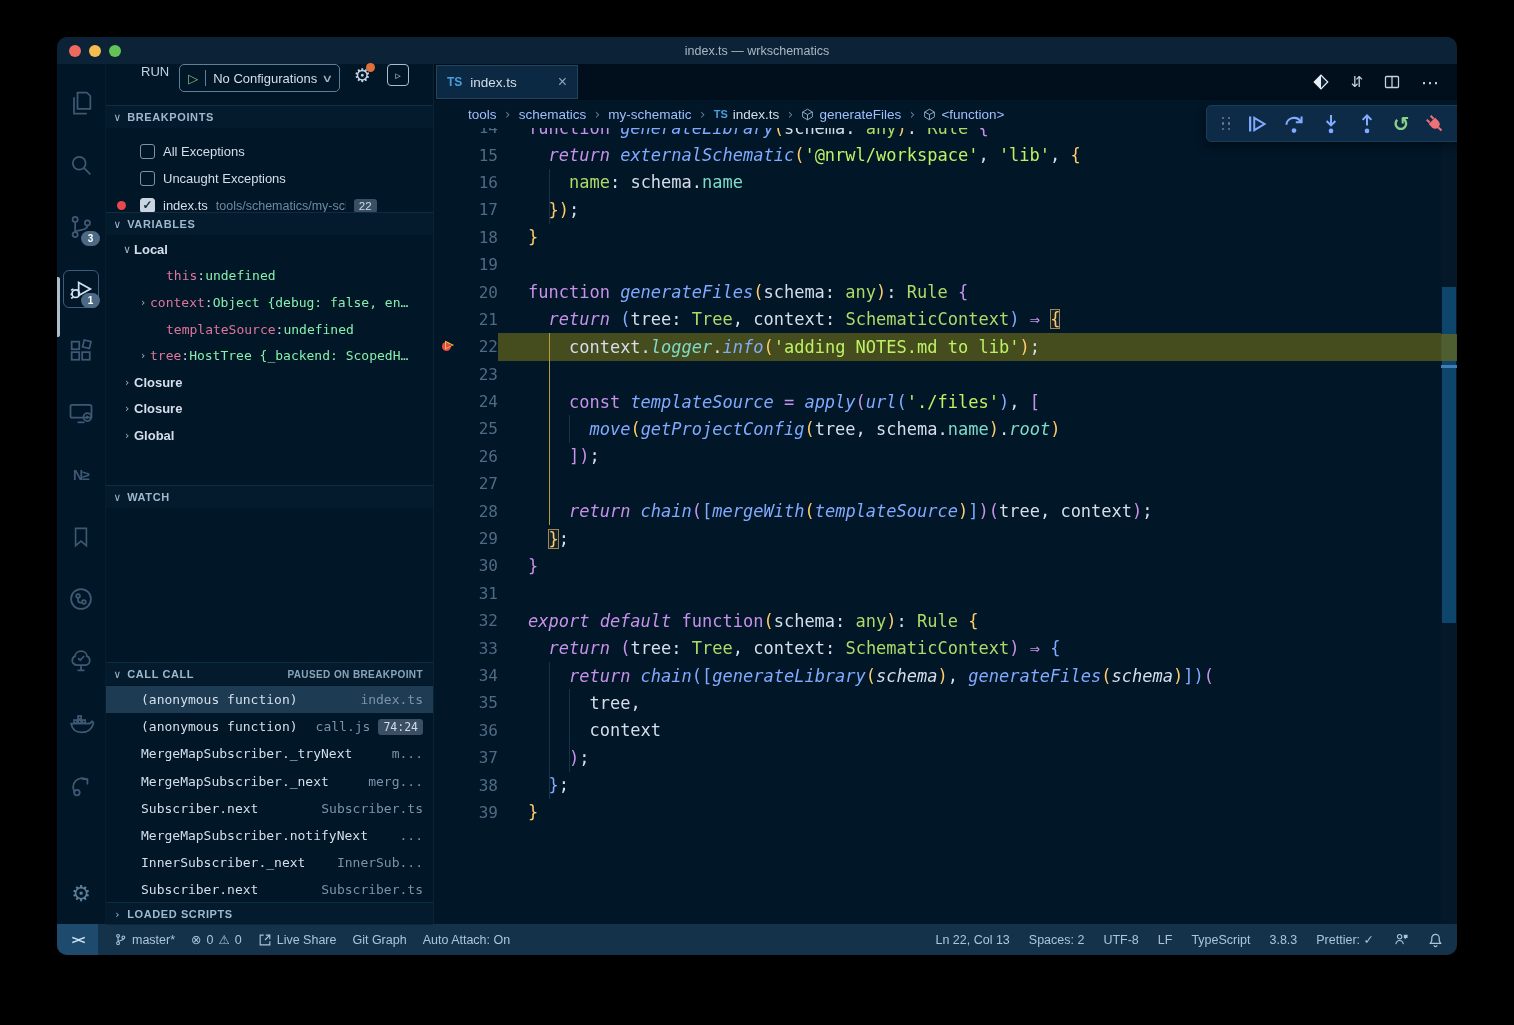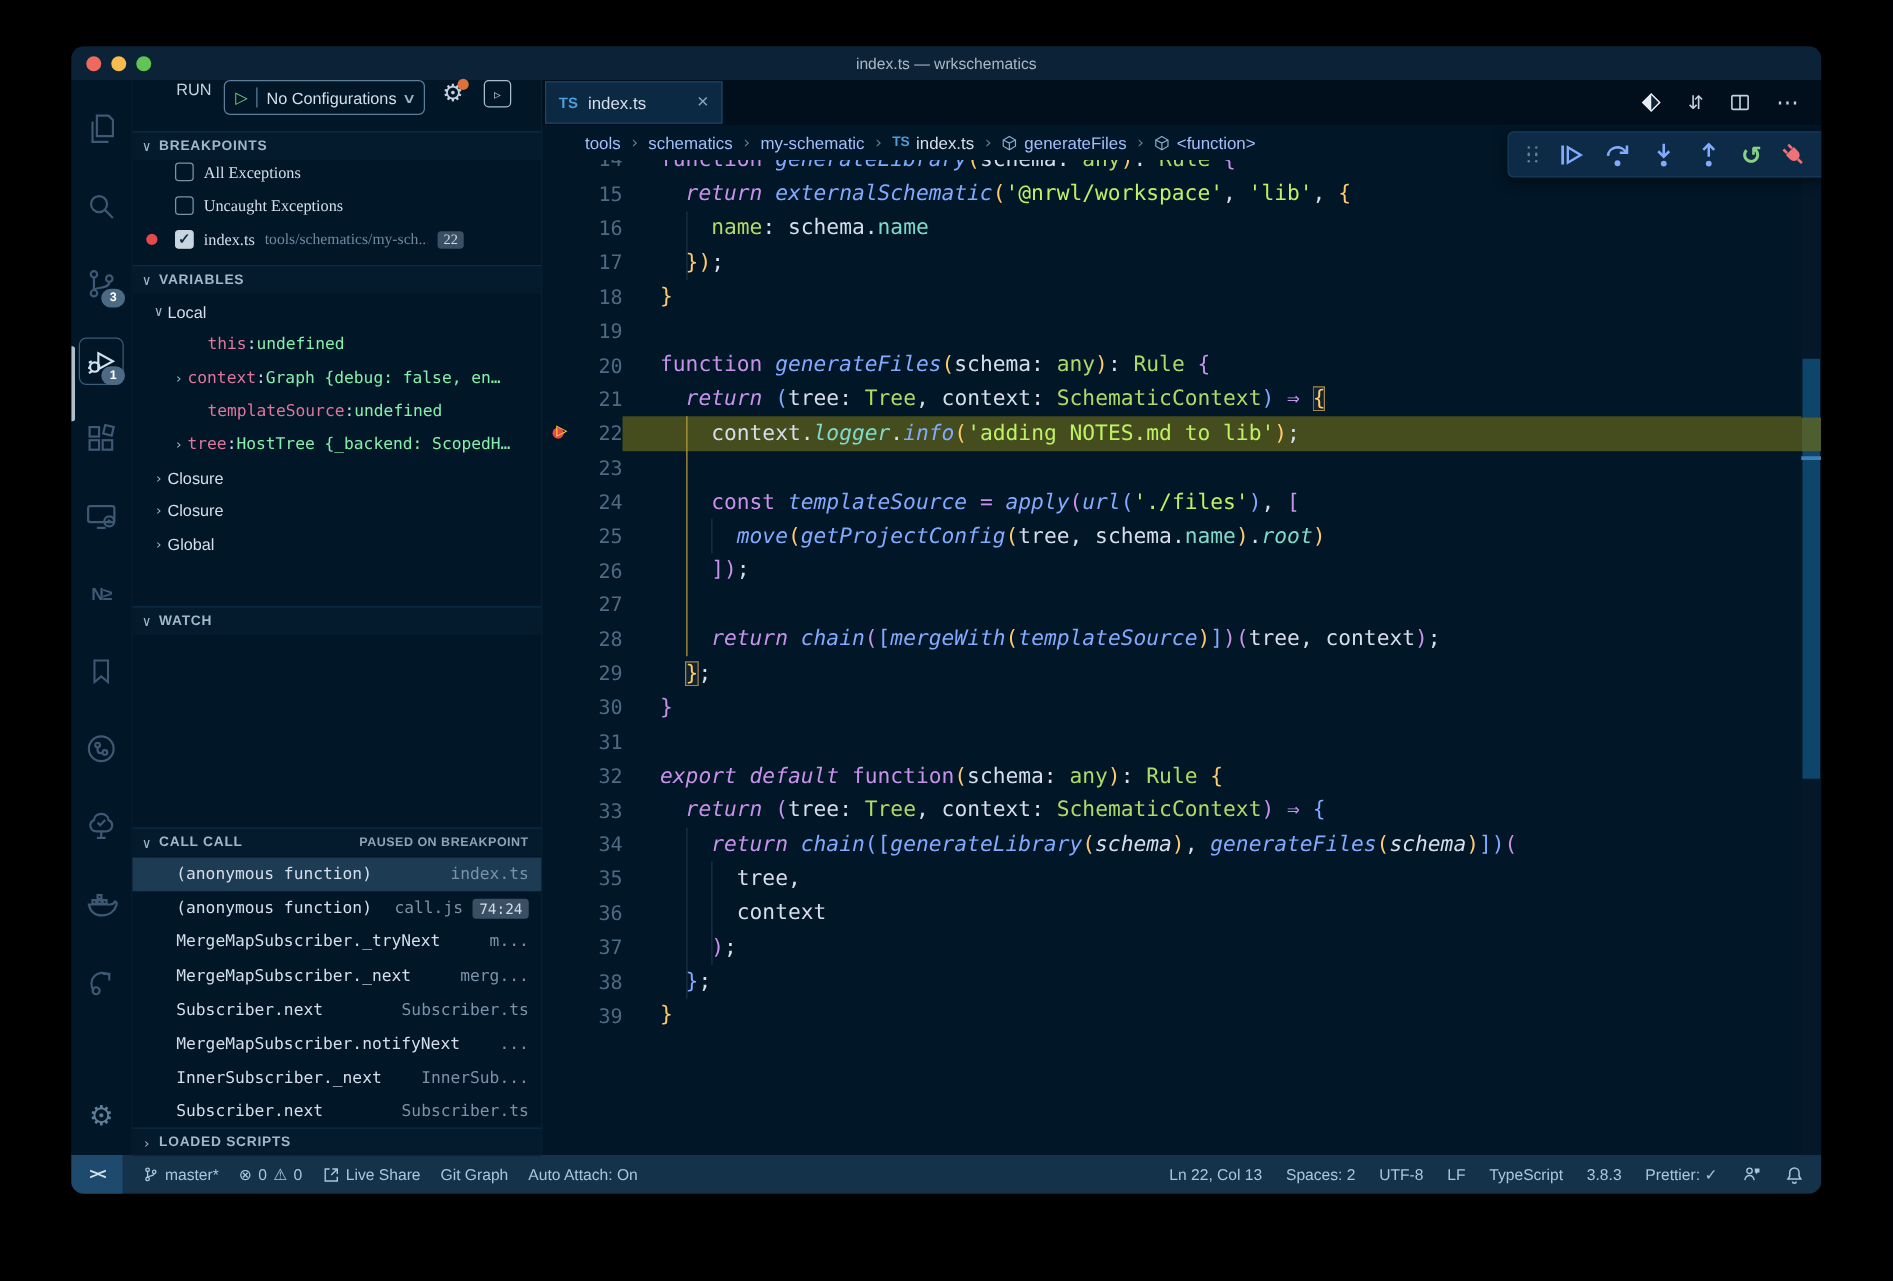--- a/index.html
+++ b/index.html
@@ -38,35 +38,35 @@
   .cfg-chev{color:#9fb3c4;font-size:11px;font-family:"DejaVu Sans Mono",monospace;transform:scaleX(1.6);}
   .gear-wrap{position:relative;margin-left:14px;font-size:19px;color:#c3d3e1;font-family:"DejaVu Sans",sans-serif;}
   .gear-dot{position:absolute;right:-4px;top:-1px;width:9px;height:9px;border-radius:50%;background:#de703b;}
   .console-btn{margin-left:16px;width:20px;height:20px;border:1.6px solid #a9bdd0;border-radius:4px;
                display:flex;align-items:center;justify-content:center;color:#a9bdd0;font-size:11px;}
   .section-h{position:absolute;left:0;right:0;height:22px;background:#07203293;border-top:1px solid #0c2d44;
              display:flex;align-items:center;padding-left:8px;gap:6px;
              font-size:11px;font-weight:bold;letter-spacing:.6px;color:#9fb8cc;}
   .tw{font-family:"DejaVu Sans Mono",monospace;font-weight:normal;font-size:11px;color:#9fb8cc;}
   .sec-right{margin-left:auto;margin-right:10px;font-size:10px;letter-spacing:.4px;color:#8ba4b8;font-weight:bold;}
-  .bp-rows{position:absolute;top:60px;left:0;right:0;font-family:Liberation Serif, serif;}
+  .bp-rows{position:absolute;top:74px;left:0;right:0;}
   .bp-row{height:27px;display:flex;align-items:center;padding-left:34px;gap:8px;}
   .cb{width:15px;height:15px;border-radius:3px;border:1px solid #7e93a8;box-sizing:border-box;flex:none;}
   .cb.on{background:#c9d6e2;border-color:#c9d6e2;color:#132c42;font-size:12px;line-height:13px;text-align:center;font-weight:bold;}
   .bp-dot-red{width:9px;height:9px;border-radius:50%;background:#e5484d;position:absolute;left:11px;}
   .bp-file{color:#d6deeb;}
   .bp-detail{color:#6e8aa0;font-size:12.5px;white-space:nowrap;overflow:hidden;max-width:130px;}
   .mini-badge{background:#3a4f63;border-radius:3px;padding:1px 5px;font-size:11.5px;color:#cfdce6;}
   .vars{position:absolute;top:172px;left:0;right:0;font-family:"DejaVu Sans Mono",monospace;font-size:13px;}
   .var-row{height:26.6px;display:flex;align-items:center;white-space:nowrap;overflow:hidden;}
   .var-tw{width:14px;flex:none;text-align:center;color:#9fb8cc;font-size:11px;}
   .sg-n{color:#df769b;}
   .sg-d{color:#c7d6e4;}
   .sg-val{color:#86efac;}
-  .sg-b{color:#d6deeb;font-weight:normal;font-family:"Liberation Sans",sans-serif;font-size:13px;}
+  .sg-b{color:#d6deeb;font-weight:bold;font-family:"Liberation Sans",sans-serif;font-size:13px;}
   .stack{position:absolute;top:622px;left:0;right:0;font-family:"DejaVu Sans Mono",monospace;font-size:13px;}
   .stack-row{height:27.2px;display:flex;align-items:center;padding:0 10px 0 35px;gap:8px;}
   .stack-row.sel{background:#1d3b53;}
   .stack-fn{color:#d6deeb;white-space:nowrap;overflow:hidden;}
   .stack-file{margin-left:auto;color:#7a93a9;white-space:nowrap;flex:none;}
   
   .editor{flex:1;display:flex;flex-direction:column;position:relative;min-width:0;background:#011627;}
   .tabbar{height:36px;flex:none;background:#010e1b;display:flex;align-items:center;padding-left:2px;}
   .tab{width:142px;height:34px;background:#0b2942;border:1px solid #1f4562;box-sizing:border-box;
        display:flex;align-items:center;padding:0 10px;gap:8px;}
@@ -279,21 +279,21 @@
             <div class="var-row" style="padding-left: 46px;">
               <span class="var-tw"></span>
               <span class="sg-n">this</span>
               <span class="sg-d">: </span>
               <span class="sg-val">undefined</span>
             </div>
             <div class="var-row" style="padding-left: 30px;">
               <span class="var-tw">›</span>
               <span class="sg-n">context</span>
               <span class="sg-d">: </span>
-              <span class="sg-val">Graph {debug: false, en…</span>
+              <span class="sg-val">Object {debug: false, en…</span>
             </div>
             <div class="var-row" style="padding-left: 46px;">
               <span class="var-tw"></span>
               <span class="sg-n">templateSource</span>
               <span class="sg-d">: </span>
               <span class="sg-val">undefined</span>
             </div>
             <div class="var-row" style="padding-left: 30px;">
               <span class="var-tw">›</span>
               <span class="sg-n">tree</span>

